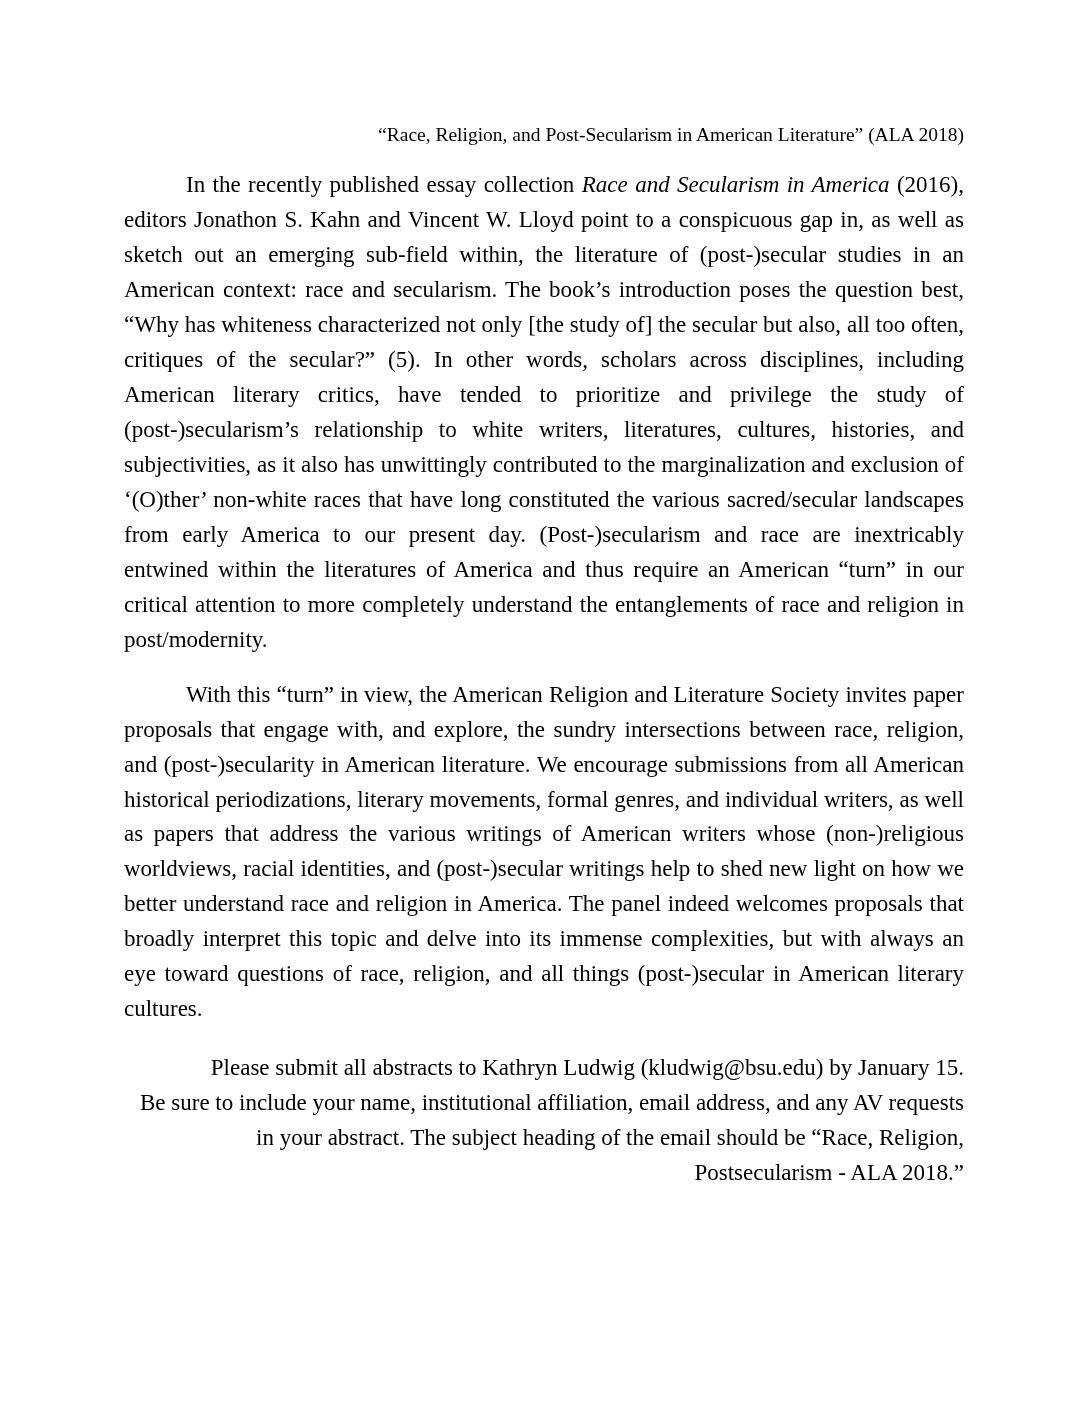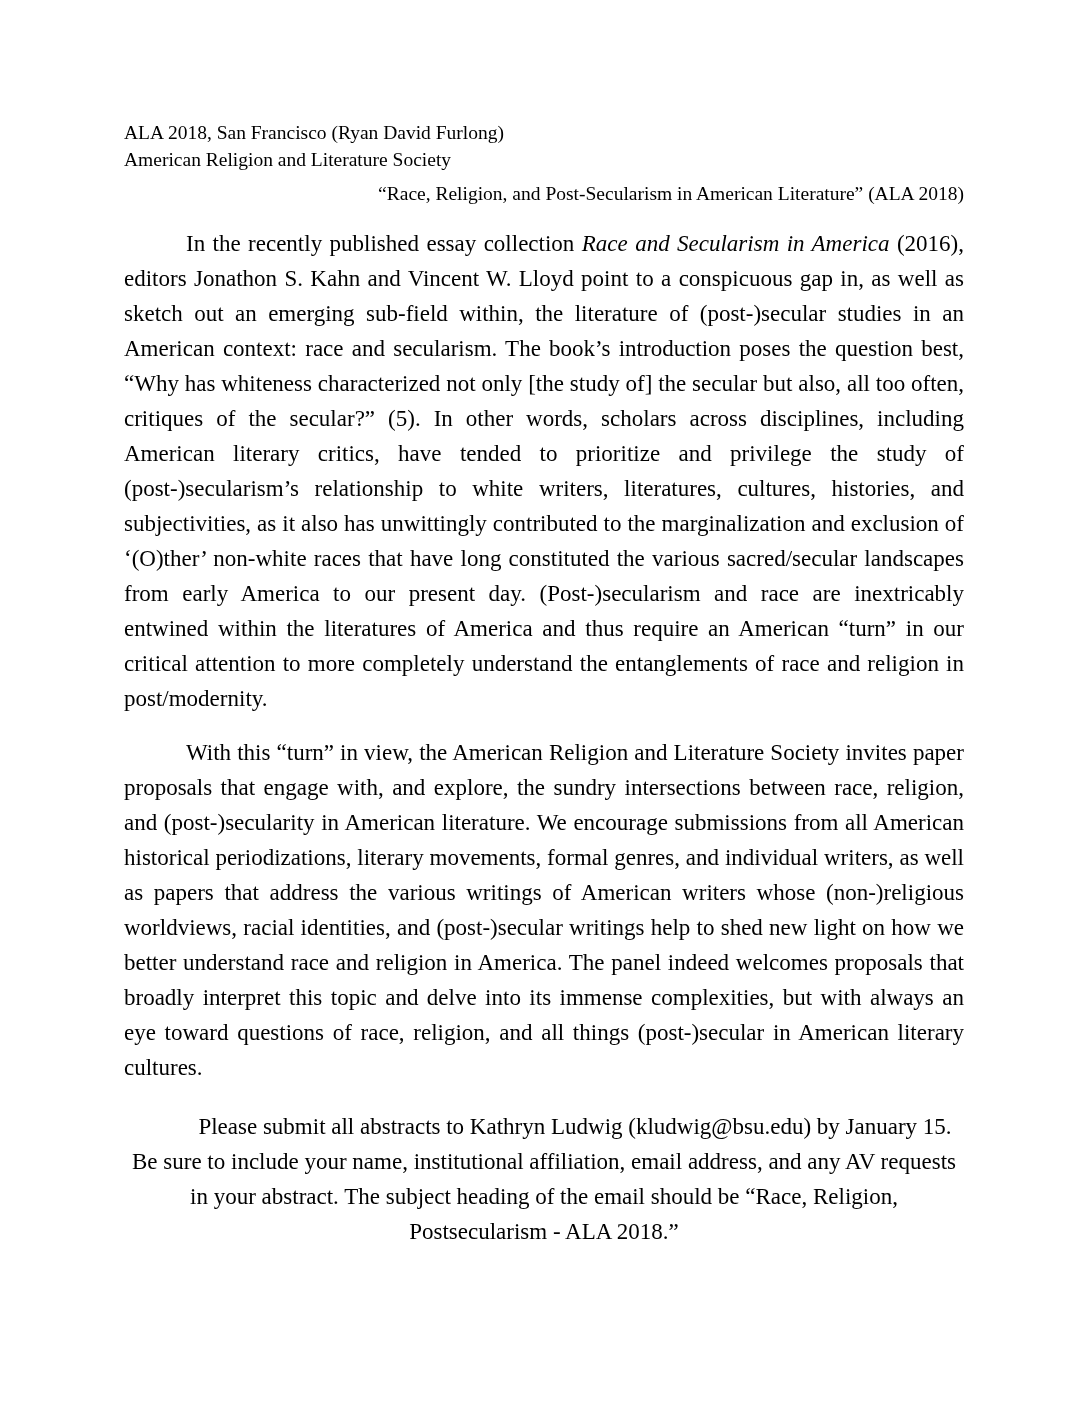--- a/index.html
+++ b/index.html
@@ -40,36 +40,32 @@
   .para {
     font-size: 23px;
     line-height: 1.52;
     text-align: justify;
     text-justify: inter-word;
     margin: 20px 0 0 0;
     text-indent: 62px;
     hyphens: none;
   }
   .para.last {
-    text-align: center;
+    text-align: right;
     margin-top: 24px;
   }
   .para i {
     font-style: italic;
   }
 </style>
 </head>
 <body>
 
 <div class="page">
 
-  <div class="header-block">
-    <span class="header-line">ALA 2018, San Francisco (Ryan David Furlong)</span>
-    <span class="header-line">American Religion and Literature Society</span>
-  </div>
 
   <div class="doc-title">“Race, Religion, and Post-Secularism in American Literature” (ALA 2018)</div>
 
   <p class="para"><span>In the recently published essay collection </span><i>Race and Secularism in America</i><span> (2016), editors Jonathon S. Kahn and Vincent W. Lloyd point to a conspicuous gap in, as well as sketch out an emerging sub-field within, the literature of (post-)secular studies in an American context: race and secularism. The book’s introduction poses the question best, “Why has whiteness characterized not only [the study of] the secular but also, all too often, critiques of the secular?” (5). In other words, scholars across disciplines, including American literary critics, have tended to prioritize and privilege the study of (post-)secularism’s relationship to white writers, literatures, cultures, histories, and subjectivities, as it also has unwittingly contributed to the marginalization and exclusion of ‘(O)ther’ non-white races that have long constituted the various sacred/secular landscapes from early America to our present day. (Post-)secularism and race are inextricably entwined within the literatures of America and thus require an American “turn” in our critical attention to more completely understand the entanglements of race and religion in post/modernity.</span></p>
 
   <p class="para">With this “turn” in view, the American Religion and Literature Society invites paper proposals that engage with, and explore, the sundry intersections between race, religion, and (post-)secularity in American literature. We encourage submissions from all American historical periodizations, literary movements, formal genres, and individual writers, as well as papers that address the various writings of American writers whose (non-)religious worldviews, racial identities, and (post-)secular writings help to shed new light on how we better understand race and religion in America. The panel indeed welcomes proposals that broadly interpret this topic and delve into its immense complexities, but with always an eye toward questions of race, religion, and all things (post-)secular in American literary cultures.</p>
 
   <p class="para last">Please submit all abstracts to Kathryn Ludwig (kludwig@bsu.edu) by January 15. Be sure to include your name, institutional affiliation, email address, and any AV requests in your abstract. The subject heading of the email should be “Race, Religion, Postsecularism - ALA 2018.”</p>
 
 </div>

